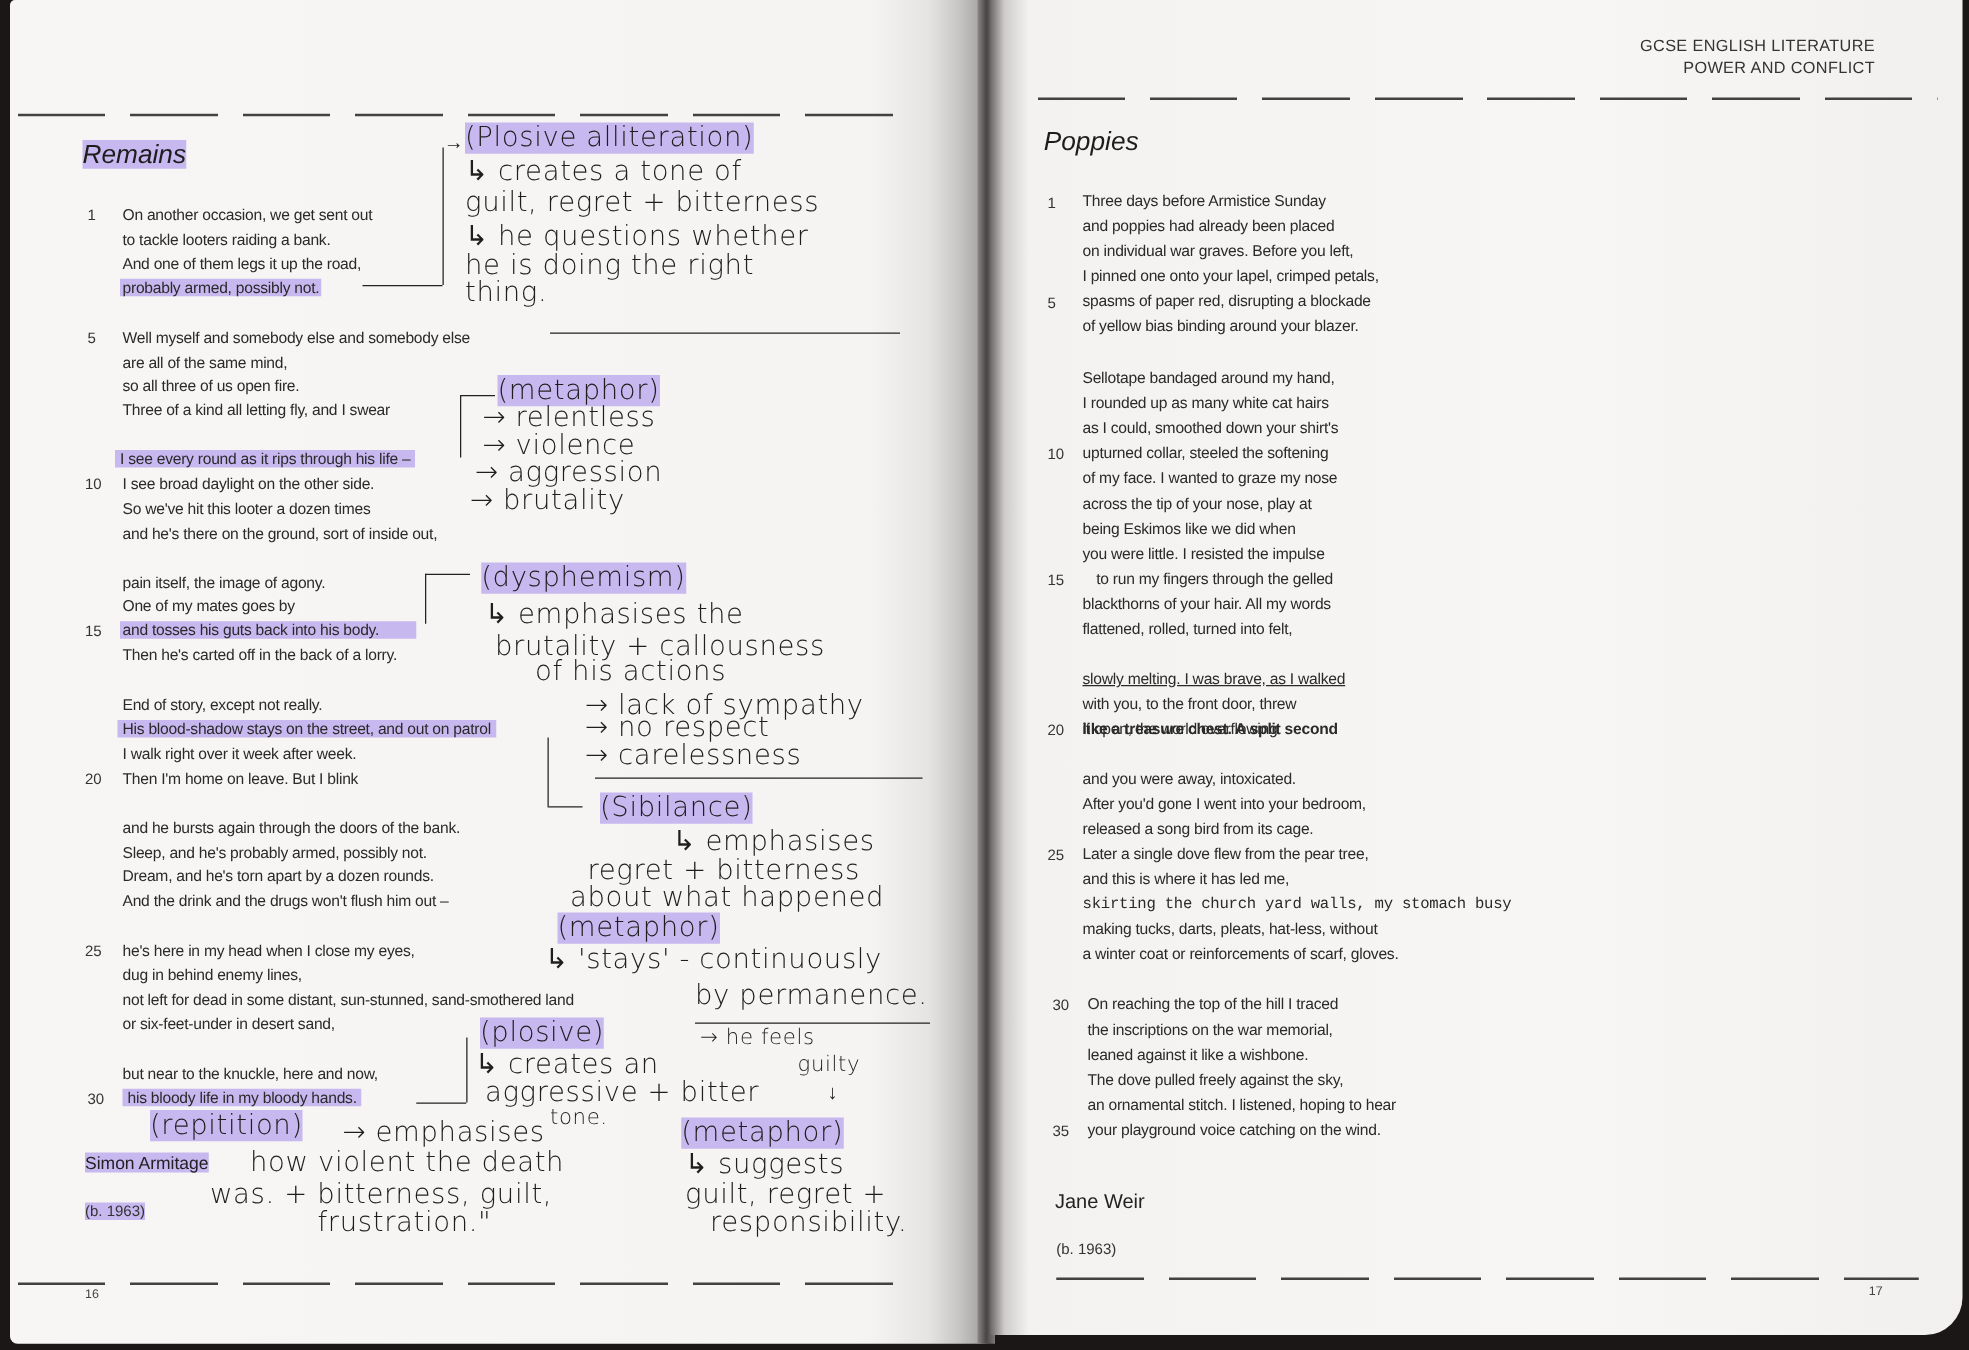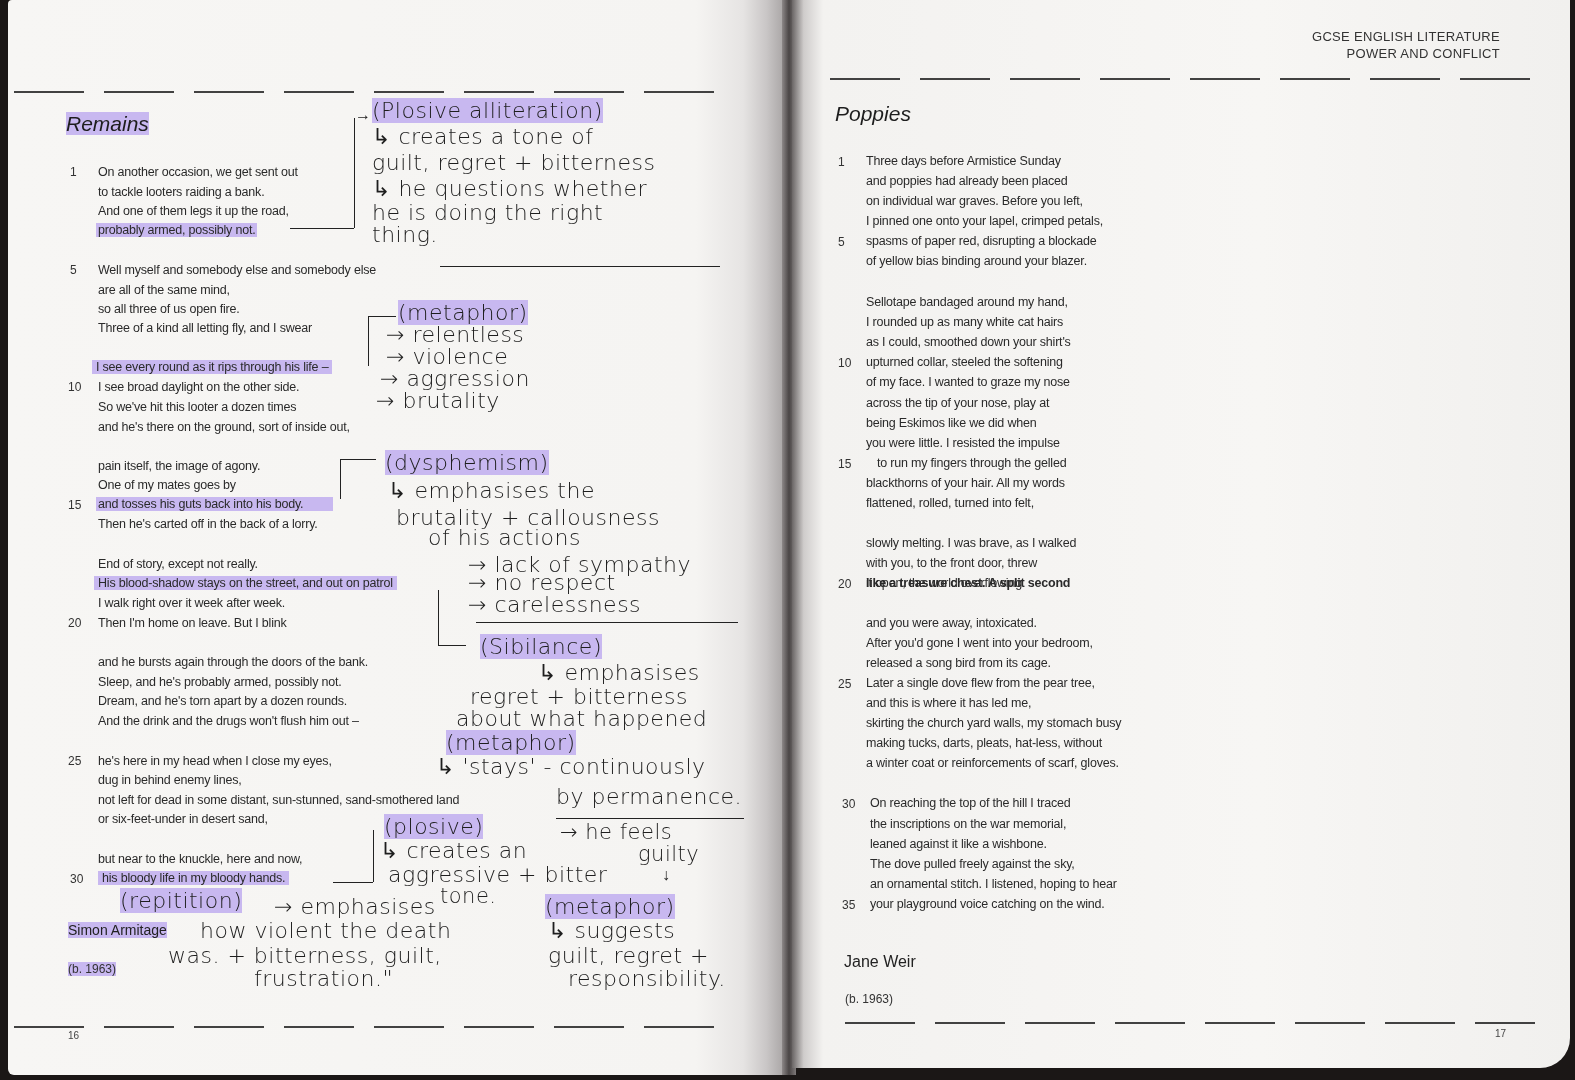--- a/index.html
+++ b/index.html
@@ -9,21 +9,21 @@
     background:linear-gradient(to right,#f7f6f4 0%,#f5f4f2 88%,#e6e4e3 94%,#c9c6c6 97%,#9e9a9a 100%);}
   .page.right{left:792px;top:0;width:778px;height:1068px;border-radius:0 0 30px 0;
     background:linear-gradient(to right,#6a6565 0%,#cfcccb 1.5%,#f3f2f0 4%,#f7f6f4 60%,#f1f0ee 100%);}
   .spine{position:absolute;left:782px;top:0;width:14px;height:1075px;background:linear-gradient(to right,#8d8888,#4a4545,#7e7979);}
   .rule{position:absolute;height:2px;background:repeating-linear-gradient(to right,#222 0 70px,transparent 70px 90px);opacity:.85;}
   .title{position:absolute;font-style:italic;font-size:21px;color:#1d1d1d;}
   .hl{background:#c8b8f0;}
   .line{position:absolute;font-size:12.5px;white-space:nowrap;color:#2a2a2a;letter-spacing:-.2px;}
   .ln{position:absolute;font-size:12px;color:#333;}
   .hand{position:absolute;font-family:"DejaVu Sans",sans-serif;font-size:22px;color:#1e1e1e;white-space:nowrap;letter-spacing:.5px;font-weight:300;}
-  .hand.sm{font-size:21px;}
+  .hand.sm{font-size:17px;}
   .bracket{position:absolute;border:1.6px solid #222;}
   .arrow{position:absolute;font-size:16px;color:#222;}
   .header-r{position:absolute;right:75px;top:28px;text-align:right;font-size:13px;line-height:17px;color:#333;letter-spacing:.3px;}
   .author{position:absolute;font-size:16px;color:#222;}
   .dob{position:absolute;font-size:12px;color:#333;}
   .pnum{position:absolute;font-size:10px;color:#444;}
 </style>
 </head>
 <body>
 
@@ -201,32 +201,32 @@
   <span class="line" style="left:866px;top:355px;">upturned collar, steeled the softening</span>
   <span class="line" style="left:866px;top:375px;">of my face. I wanted to graze my nose</span>
   <span class="line" style="left:866px;top:396px;">across the tip of your nose, play at</span>
   <span class="line" style="left:866px;top:416px;">being Eskimos like we did when</span>
   <span class="line" style="left:866px;top:436px;">you were little. I resisted the impulse</span>
   <span class="ln" style="left:838px;top:457px;">15</span>
   <span class="line" style="left:866px;top:456px;margin-left:11px;">to run my fingers through the gelled</span>
   <span class="line" style="left:866px;top:476px;">blackthorns of your hair. All my words</span>
   <span class="line" style="left:866px;top:496px;">flattened, rolled, turned into felt,</span>
 
-  <span class="line" style="left:866px;top:536px;">slowly melting. I was brave, as I walked</span>
+  <span class="line" style="left:866px;top:536px;text-decoration:underline;">slowly melting. I was brave, as I walked</span>
   <span class="line" style="left:866px;top:556px;">with you, to the front door, threw</span>
   <span class="ln" style="left:838px;top:577px;">20</span>
   <span class="line" style="left:866px;top:576px;">it open, the world overflowing</span>
   <span class="line" style="left:866px;top:576px;font-weight:bold;">like a treasure chest. A split second</span>
   <span class="line" style="left:866px;top:616px;">and you were away, intoxicated.</span>
   <span class="line" style="left:866px;top:636px;">After you'd gone I went into your bedroom,</span>
   <span class="line" style="left:866px;top:656px;">released a song bird from its cage.</span>
   <span class="ln" style="left:838px;top:677px;">25</span>
   <span class="line" style="left:866px;top:676px;">Later a single dove flew from the pear tree,</span>
   <span class="line" style="left:866px;top:696px;">and this is where it has led me,</span>
-  <span class="line" style="left:866px;top:716px;">skirting the church yard walls, my stomach busy</span>
+  <span class="line" style="left:866px;top:716px;font-family:Liberation Mono, monospace;">skirting the church yard walls, my stomach busy</span>
   <span class="line" style="left:866px;top:736px;">making tucks, darts, pleats, hat-less, without</span>
   <span class="line" style="left:866px;top:756px;">a winter coat or reinforcements of scarf, gloves.</span>
 
   <span class="ln" style="left:842px;top:797px;">30</span>
   <span class="line" style="left:870px;top:796px;">On reaching the top of the hill I traced</span>
   <span class="line" style="left:870px;top:817px;">the inscriptions on the war memorial,</span>
   <span class="line" style="left:870px;top:837px;">leaned against it like a wishbone.</span>
   <span class="line" style="left:870px;top:857px;">The dove pulled freely against the sky,</span>
   <span class="line" style="left:870px;top:877px;">an ornamental stitch. I listened, hoping to hear</span>
   <span class="ln" style="left:842px;top:898px;">35</span>

